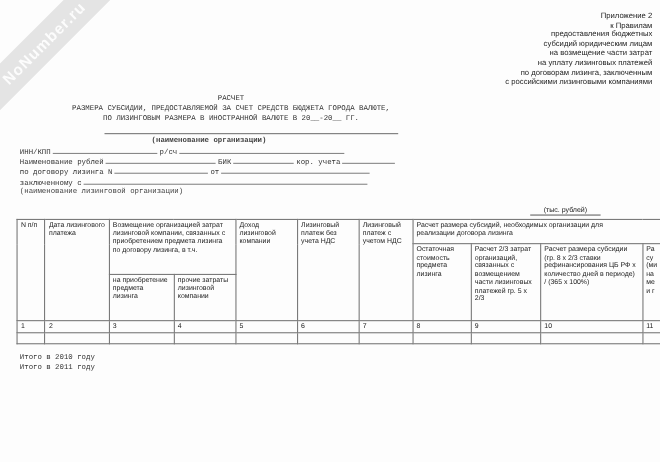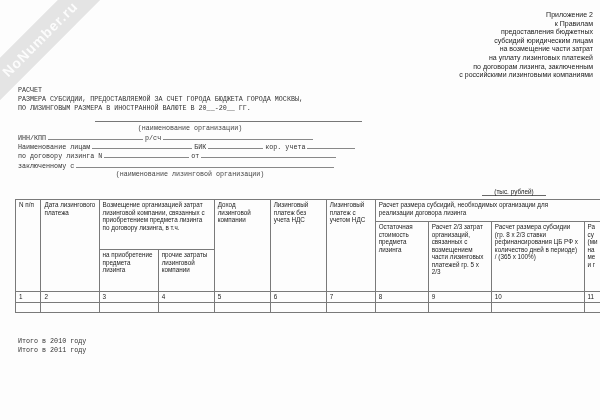--- a/index.html
+++ b/index.html
@@ -7,46 +7,46 @@
         font-family:"Liberation Sans",sans-serif;color:#2a2a2a;}
   
   .wm-band{position:absolute;left:-45px;top:24px;width:170px;height:30px;background:#e4e4e4;
            transform:rotate(-45deg);display:flex;align-items:center;justify-content:center;}
   .wm-text{color:#fcfcfc;font-family:"Liberation Sans",sans-serif;font-weight:bold;
            font-size:14px;letter-spacing:1px;}
   
   .appendix{position:absolute;right:7px;top:11px;text-align:right;
             font-size:7px;line-height:8.6px;color:#222;}
   
-  .title{position:absolute;left:18px;top:86px;width:384px;
+  .title{position:absolute;left:18px;top:86px;width:384px;text-align:center;
          font-family:"Liberation Mono",monospace;font-size:6.7px;line-height:8.8px;color:#333;}
   .org-underline{position:absolute;left:95px;top:121px;width:267px;border-top:1px solid #777;}
   .org-caption{position:absolute;left:18px;top:124px;width:344px;text-align:center;
-               font-family:"Liberation Mono",monospace;font-size:6.7px;color:#444;}
+               font-family:"Liberation Mono",monospace;font-size:6.7px;color:#444;font-weight:bold;}
   
   .form{position:absolute;left:18px;top:133px;font-family:Liberation Mono, monospace;
         font-size:6.7px;color:#333;}
   .fline{height:9.2px;white-space:nowrap;}
   .blank{display:inline-block;border-bottom:1px solid #888;height:6px;margin:0 2px;}
   .w95{width:95px}.w150{width:150px}.w100{width:100px}.w55{width:55px}.w48{width:48px}
   .w160{width:160px}.w85{width:85px}.w135{width:135px}.w258{width:258px}
-  .lessor-caption{width:344px;text-align:center;height:9px;color:#444;}
+  .lessor-caption{width:344px;text-align:left;height:9px;color:#444;}
   
   .units{position:absolute;left:482px;top:188px;width:64px;text-align:center;
          font-size:6.4px;border-bottom:1px solid #666;color:#222;}
   
   table.calc{position:absolute;left:15px;top:199px;width:645px;border-collapse:collapse;
              table-layout:fixed;}
   table.calc td{border:1px solid #7a7a7a;font-size:6.3px;line-height:7.5px;color:#1c1c1c;
                 text-align:left;vertical-align:top;padding:1px 3px 0 3px;overflow:hidden;}
   tr.rA{height:22px}tr.rB{height:28px}tr.rC{height:42px}tr.rNum{height:11px}tr.rEmpty{height:10px}
   .nowrap{white-space:nowrap;}
   
   .totals{position:absolute;left:18px;top:321px;font-family:"Liberation Mono",monospace;
-          font-size:6.7px;line-height:8.8px;color:#333;margin-top:16px;}
+          font-size:6.7px;line-height:8.8px;color:#333;}
 </style>
 </head>
 <body>
 
 <div class="page">
 
   <div class="wm-band">
     <span class="wm-text">NoNumber.ru</span>
   </div>
 
@@ -56,29 +56,29 @@
     <div>предоставления бюджетных</div>
     <div>субсидий юридическим лицам</div>
     <div>на возмещение части затрат</div>
     <div>на уплату лизинговых платежей</div>
     <div>по договорам лизинга, заключенным</div>
     <div>с российскими лизинговыми компаниями</div>
   </div>
 
   <div class="title">
     <div>РАСЧЕТ</div>
-    <div>РАЗМЕРА СУБСИДИИ, ПРЕДОСТАВЛЯЕМОЙ ЗА СЧЕТ ГОРОДА БЮДЖЕТА ГОРОДА МОСКВЫ,</div>
+    <div>РАЗМЕРА СУБСИДИИ, ПРЕДОСТАВЛЯЕМОЙ ЗА СЧЕТ СРЕДСТВ БЮДЖЕТА ГОРОДА ВАЛЮТЕ,</div>
     <div>ПО ЛИЗИНГОВЫМ РАЗМЕРА В ИНОСТРАННОЙ ВАЛЮТЕ В 20__-20__ ГГ.</div>
   </div>
   <div class="org-underline"></div>
   <div class="org-caption">(наименование организации)</div>
 
   <div class="form">
     <div class="fline"><span>ИНН/КПП</span><span class="blank w95"></span><span>р/сч</span><span class="blank w150"></span></div>
-    <div class="fline"><span>Наименование лицам</span><span class="blank w100"></span><span>БИК</span><span class="blank w55"></span><span>кор. учета</span><span class="blank w48"></span></div>
+    <div class="fline"><span>Наименование рублей</span><span class="blank w100"></span><span>БИК</span><span class="blank w55"></span><span>кор. учета</span><span class="blank w48"></span></div>
     <div class="fline"><span>по договору лизинга N</span><span class="blank w85"></span><span>от</span><span class="blank w135"></span></div>
     <div class="fline"><span>заключенному с</span><span class="blank w258"></span></div>
     <div class="fline lessor-caption">(наименование лизинговой организации)</div>
   </div>
 
   <div class="units">(тыс. рублей)</div>
 
   <table class="calc">
     <colgroup>
       <col style="width:25px">

